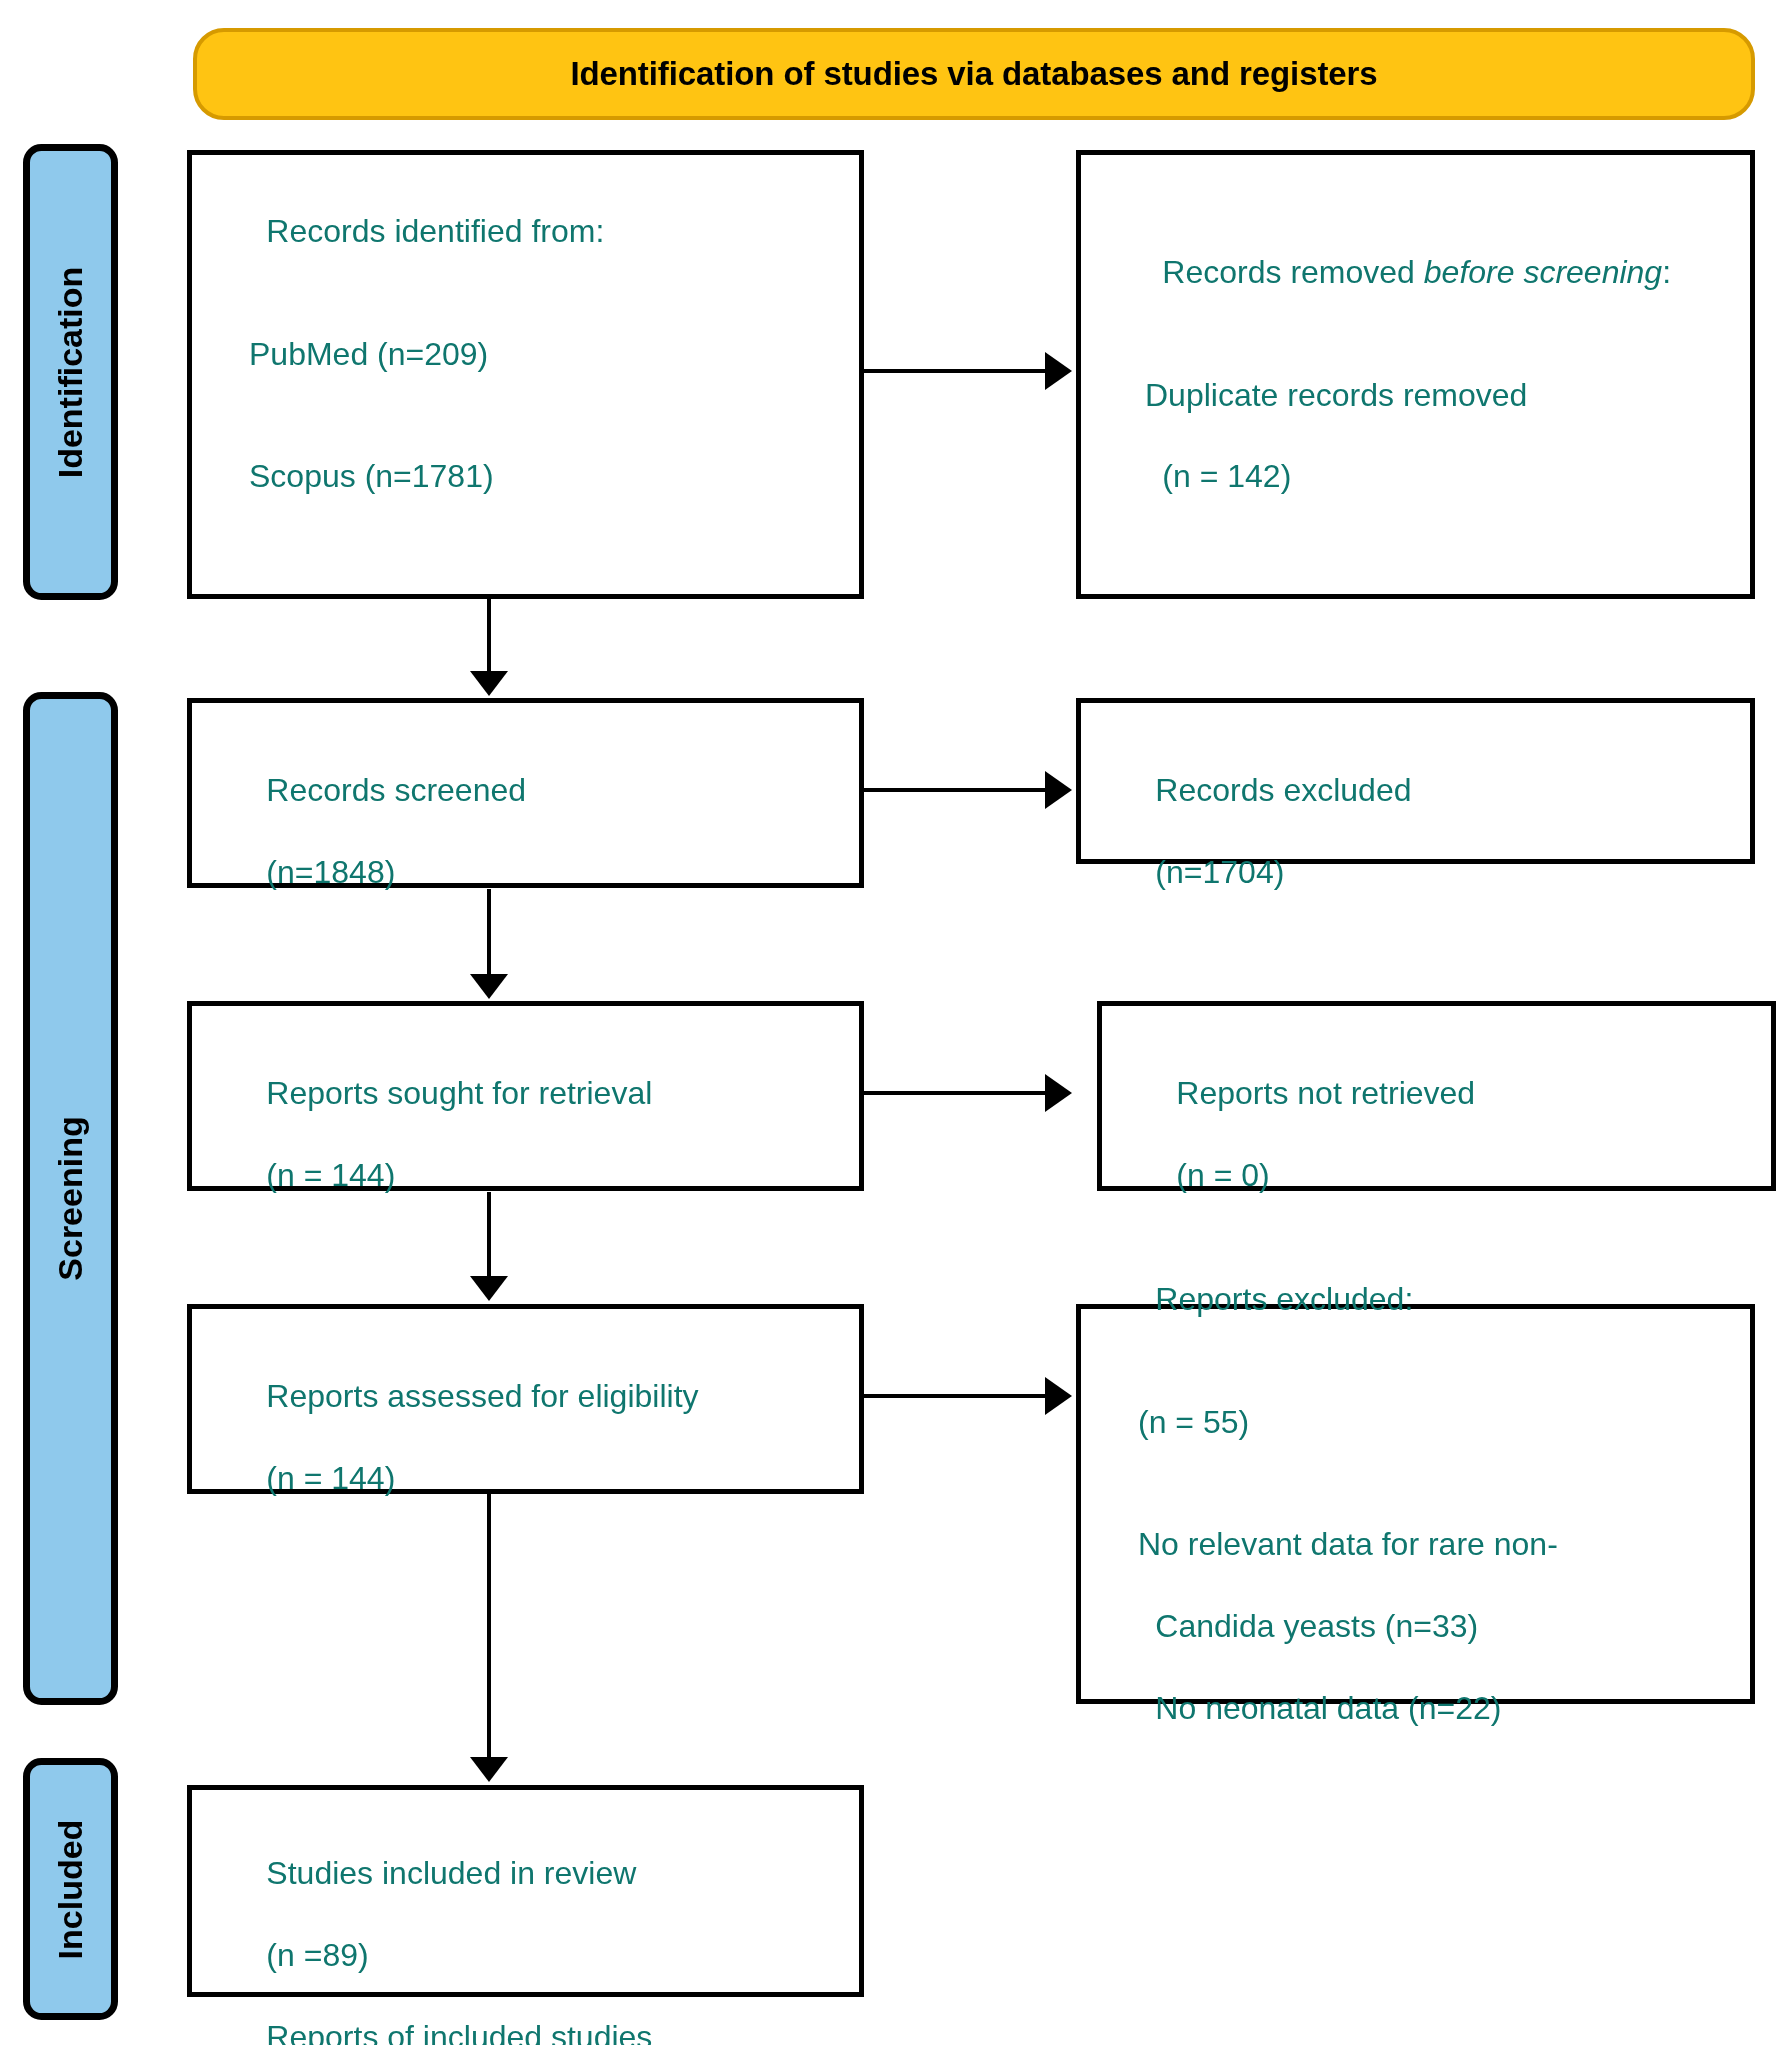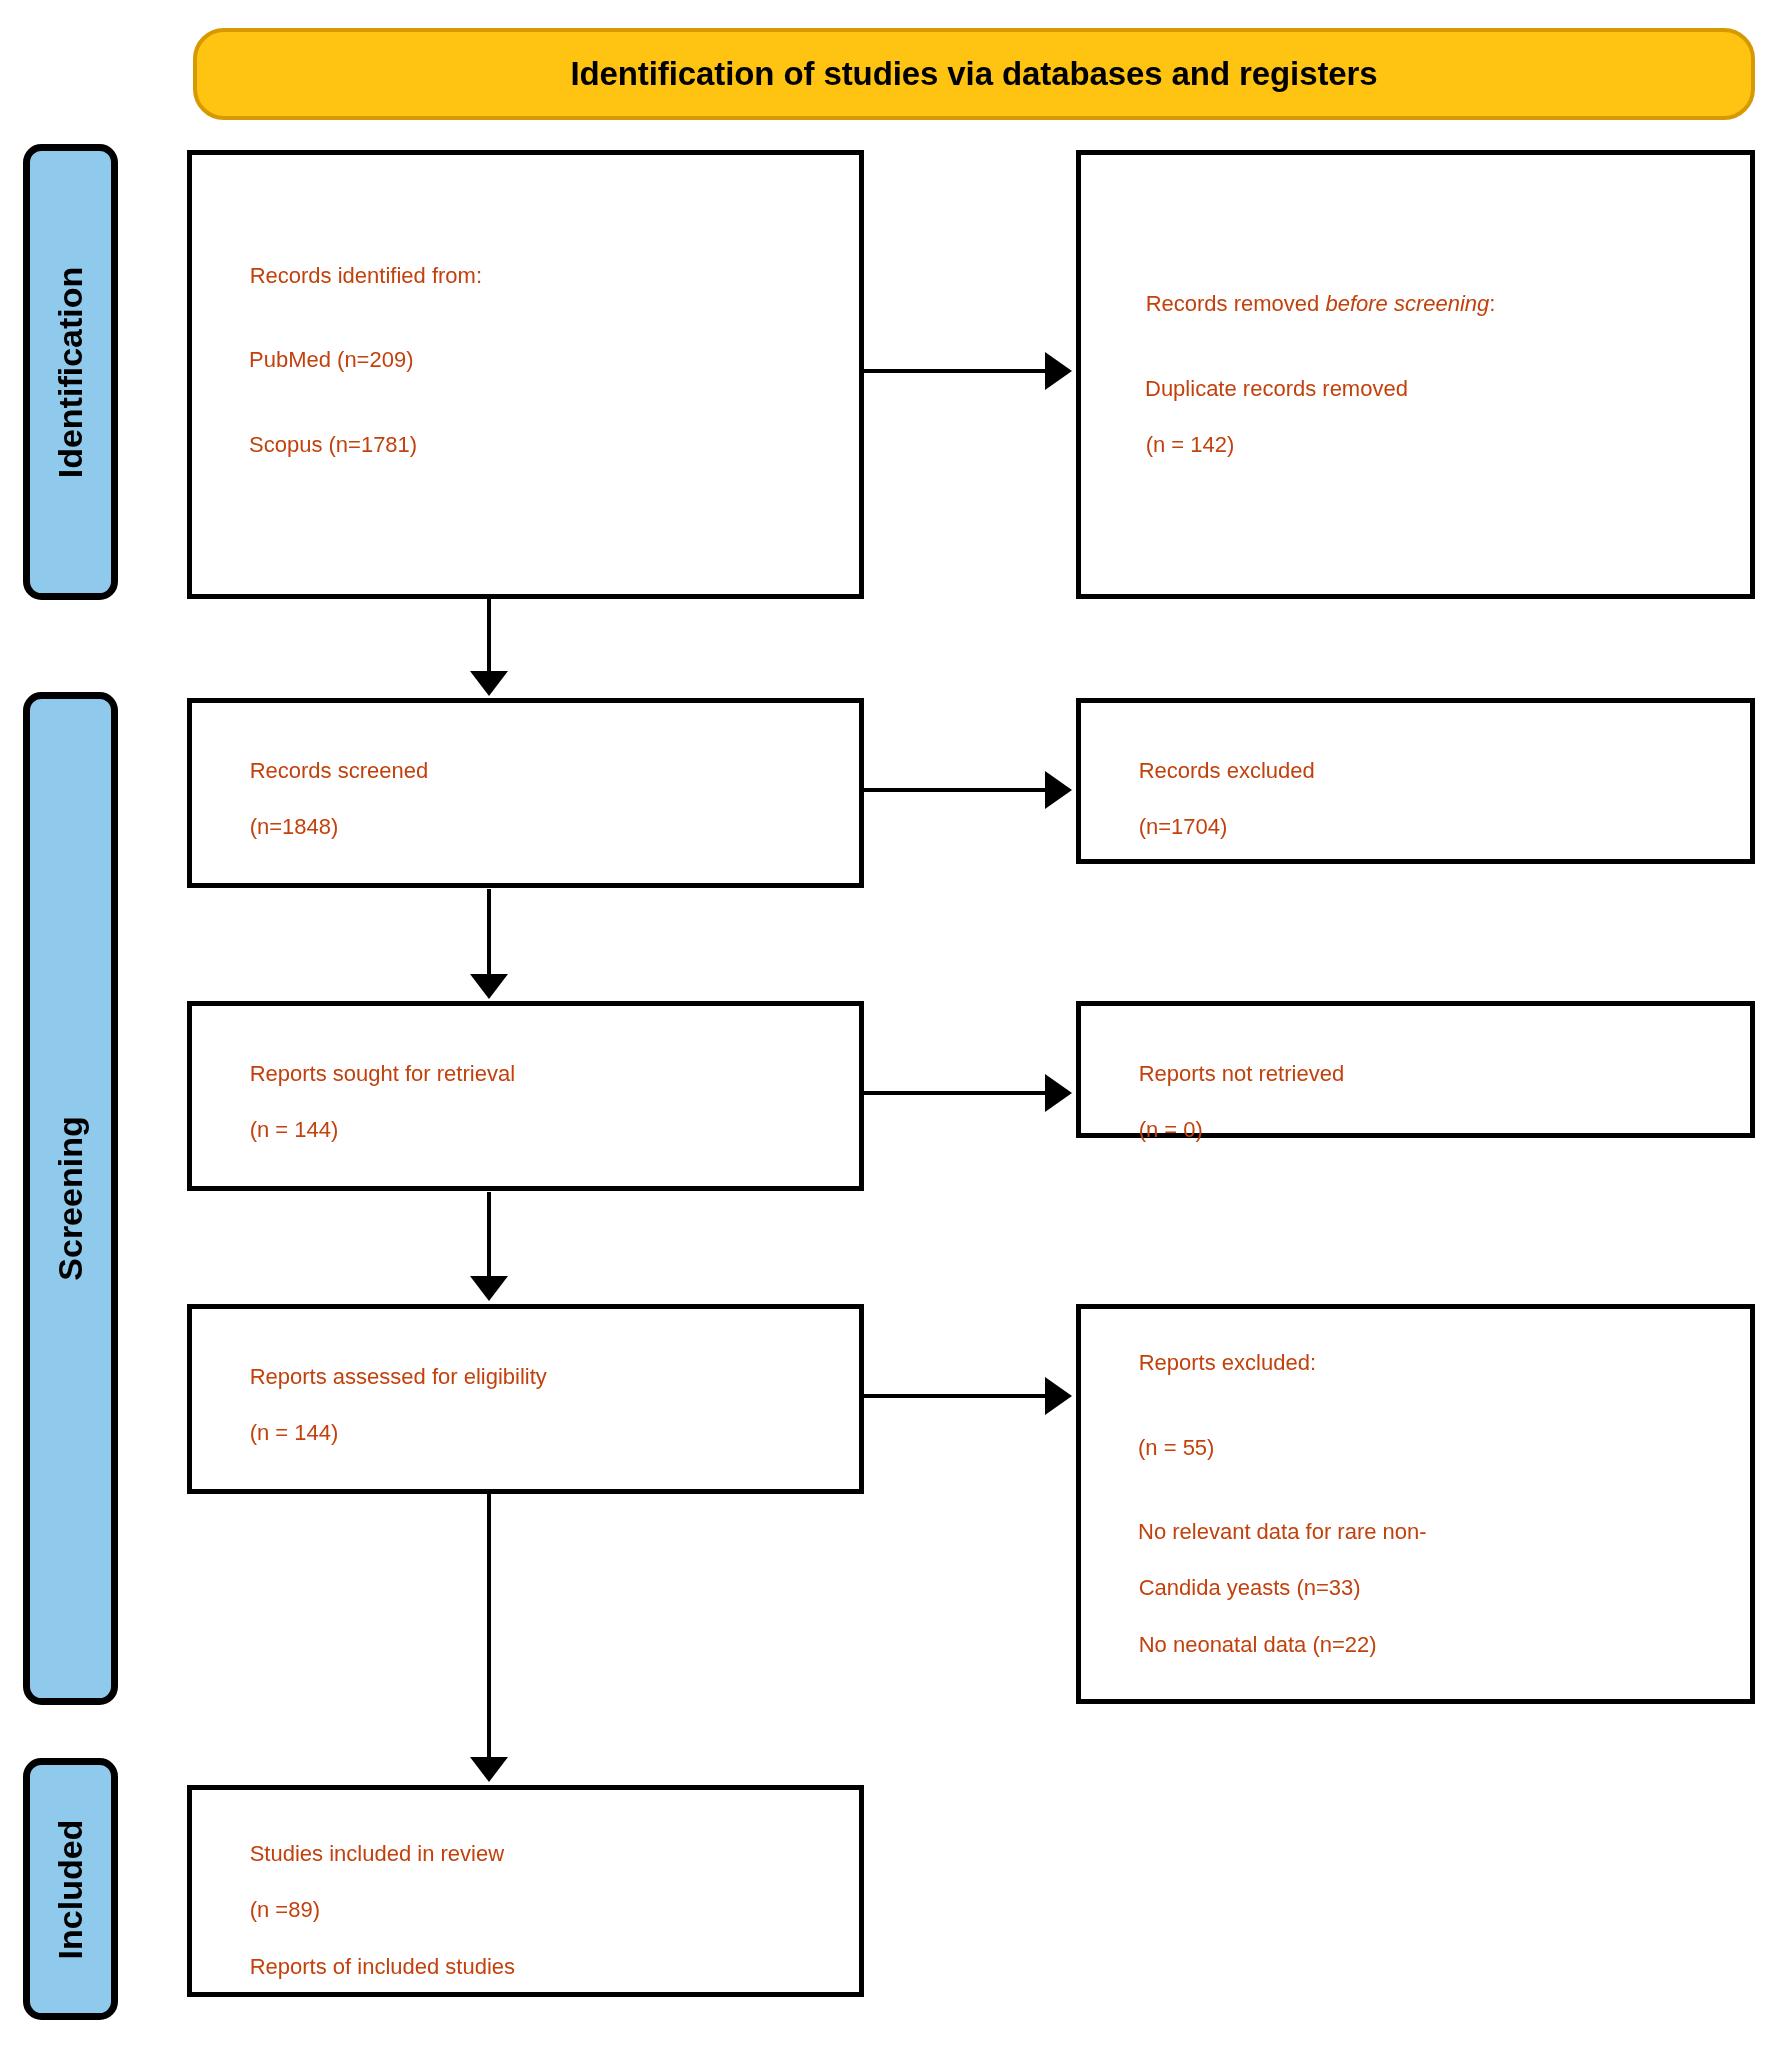--- a/index.html
+++ b/index.html
@@ -68,37 +68,37 @@
     position: absolute;
     background: #ffffff;
     border: 5.2px solid #000000;
     box-sizing: border-box;
     padding: 0 21px;
     display: flex;
     flex-direction: column;
     justify-content: center;
   }
   .box-text {
-    font-size: 22px;
+    font-size: 32px;
     line-height: 1.28;
-    color: #c2410c;
+    color: #0f766e;
     white-space: pre-wrap;
   }
   .box-text .it { font-style: italic; }
   .indent1 { display: block; padding-left: 36px; }
 
   .box-left  { left: 187px;  width: 677px; }
   .box-right { left: 1076px; width: 679px; }
 
   .box-identified   { top: 150px;  height: 449px; }
   .box-removed      { top: 150px;  height: 449px; padding-left: 28px; }
   .box-screened     { top: 698px; height: 190px; }
   .box-excluded     { top: 698px; height: 166px; }
   .box-sought       { top: 1001px; height: 190px; }
-  .box-notretrieved { top: 1001px; height: 137px; }
+  .box-notretrieved { top: 1001px; height: 190px; margin-left: 21px; }
   .box-assessed     { top: 1304px; height: 190px; }
   .box-reportsexcl  { top: 1304px; height: 400px; }
   .box-included     { top: 1785px; height: 212px; }
 
   
   .box-identified .box-text,
   .box-removed .box-text { margin-top: 0; }
   .box-screened, .box-excluded,
   .box-sought, .box-notretrieved,
   .box-assessed { justify-content: flex-start; padding-top: 26px; }

